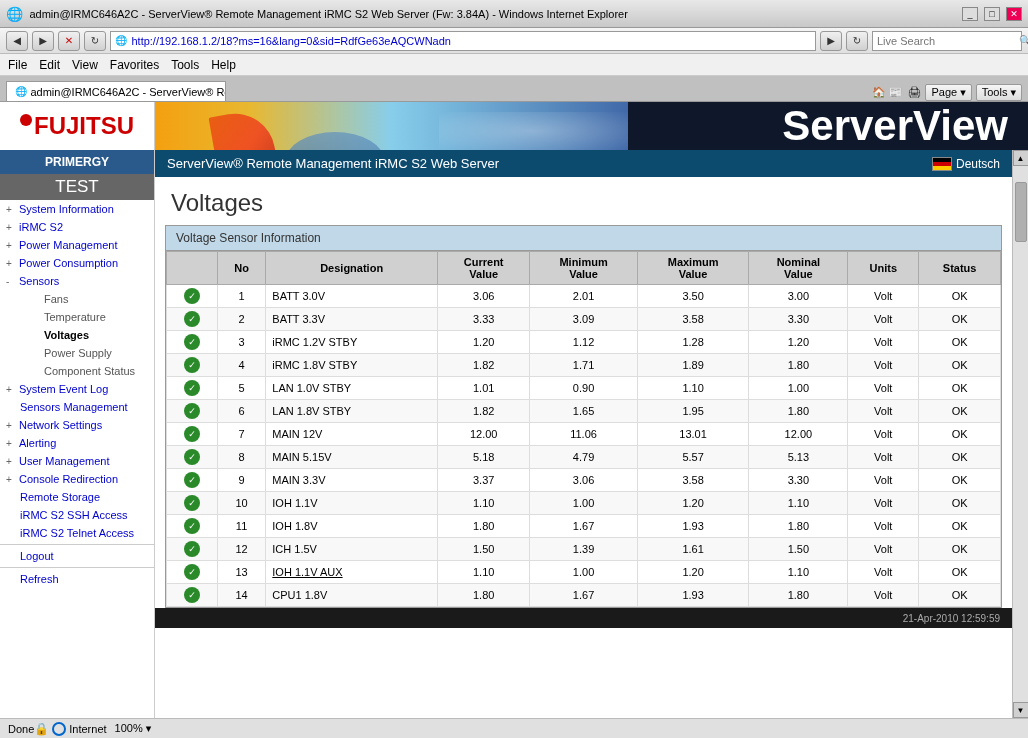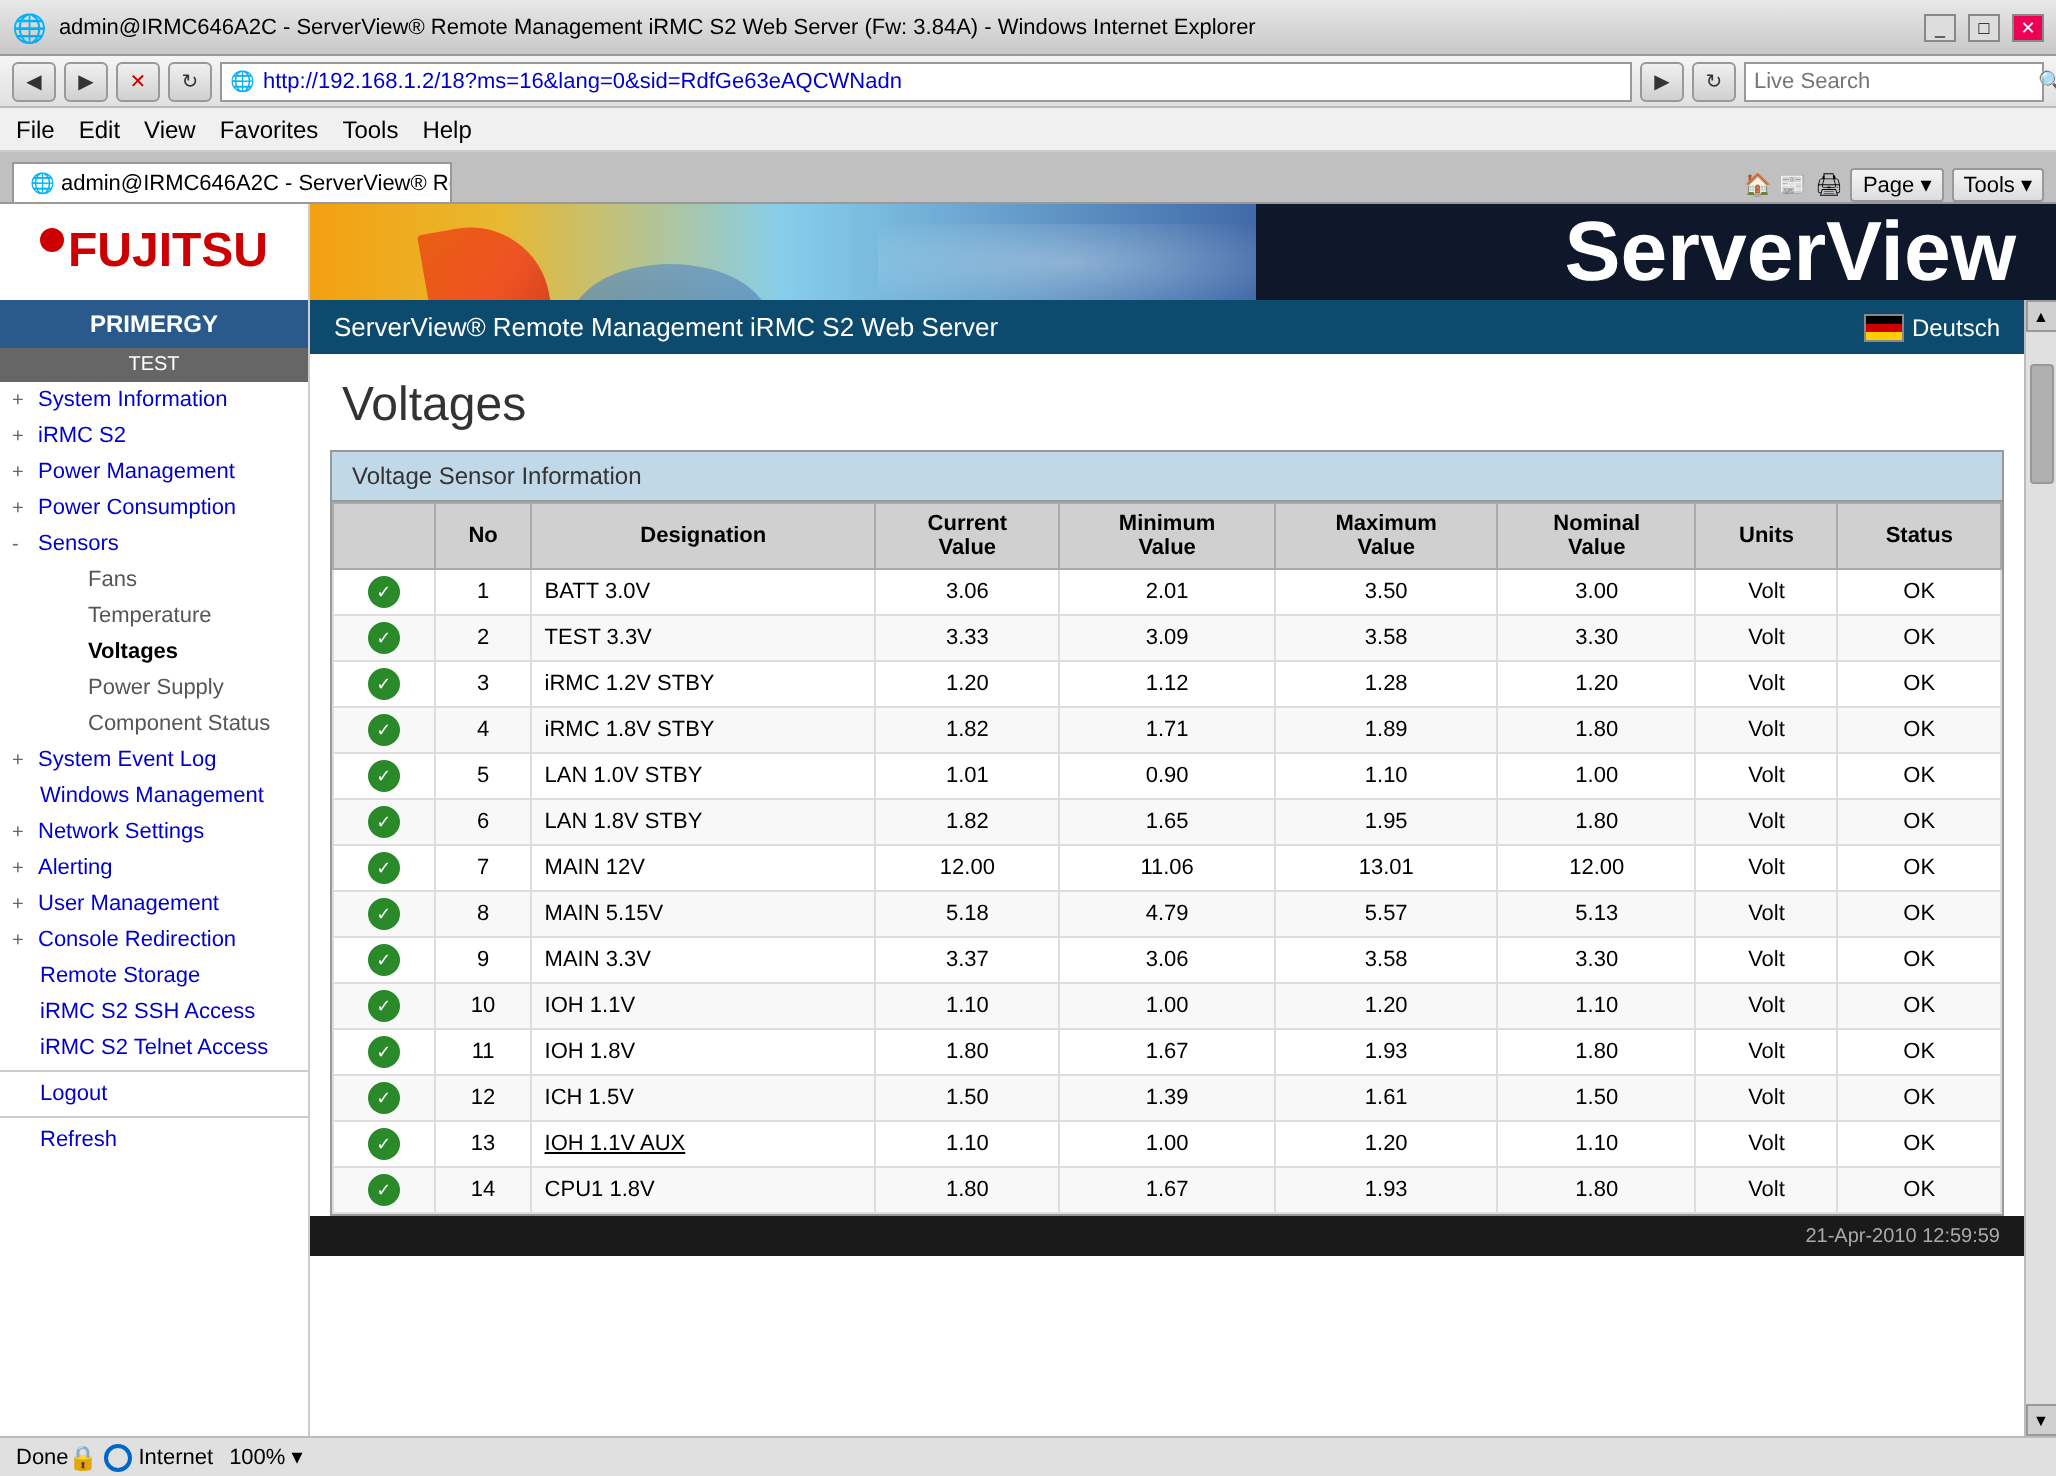--- a/index.html
+++ b/index.html
@@ -131,21 +131,21 @@
       text-align: center;
       padding: 5px;
       font-weight: bold;
       font-size: 12px;
     }
     .sidebar-header-test {
       background: #666;
       color: #fff;
       text-align: center;
       padding: 3px;
-      font-size: 10px;
+      font-size: 17px;
     }
     .sidebar-item {
       padding: 3px 6px 3px 14px;
       font-size: 11px;
       color: #00c;
       cursor: pointer;
       display: flex;
       align-items: center;
       gap: 3px;
     }
@@ -476,21 +476,21 @@
         <span>Power Supply</span>
       </div>
       <div class="sidebar-item indent2">
         <span>Component Status</span>
       </div>
       <div class="sidebar-item expandable">
         <span class="expand-icon">+</span>
         <span>System Event Log</span>
       </div>
       <div class="sidebar-item indent1">
-        <span>Windows Management</span>
+        <span>Sensors Management</span>
       </div>
       <div class="sidebar-item expandable">
         <span class="expand-icon">+</span>
         <span>Network Settings</span>
       </div>
       <div class="sidebar-item expandable">
         <span class="expand-icon">+</span>
         <span>Alerting</span>
       </div>
       <div class="sidebar-item expandable">
@@ -562,21 +562,21 @@
       <td>3.50</td>
       <td>3.00</td>
       <td>Volt</td>
       <td>OK</td>
     </tr>
                 <tr>
       <td>
         <div class="status-ok">✓</div>
       </td>
       <td>2</td>
-      <td style="text-align:left;">TEST 3.3V</td>
+      <td style="text-align:left;">BATT 3.3V</td>
       <td>3.33</td>
       <td>3.09</td>
       <td>3.58</td>
       <td>3.30</td>
       <td>Volt</td>
       <td>OK</td>
     </tr>
                 <tr>
       <td>
         <div class="status-ok">✓</div>

